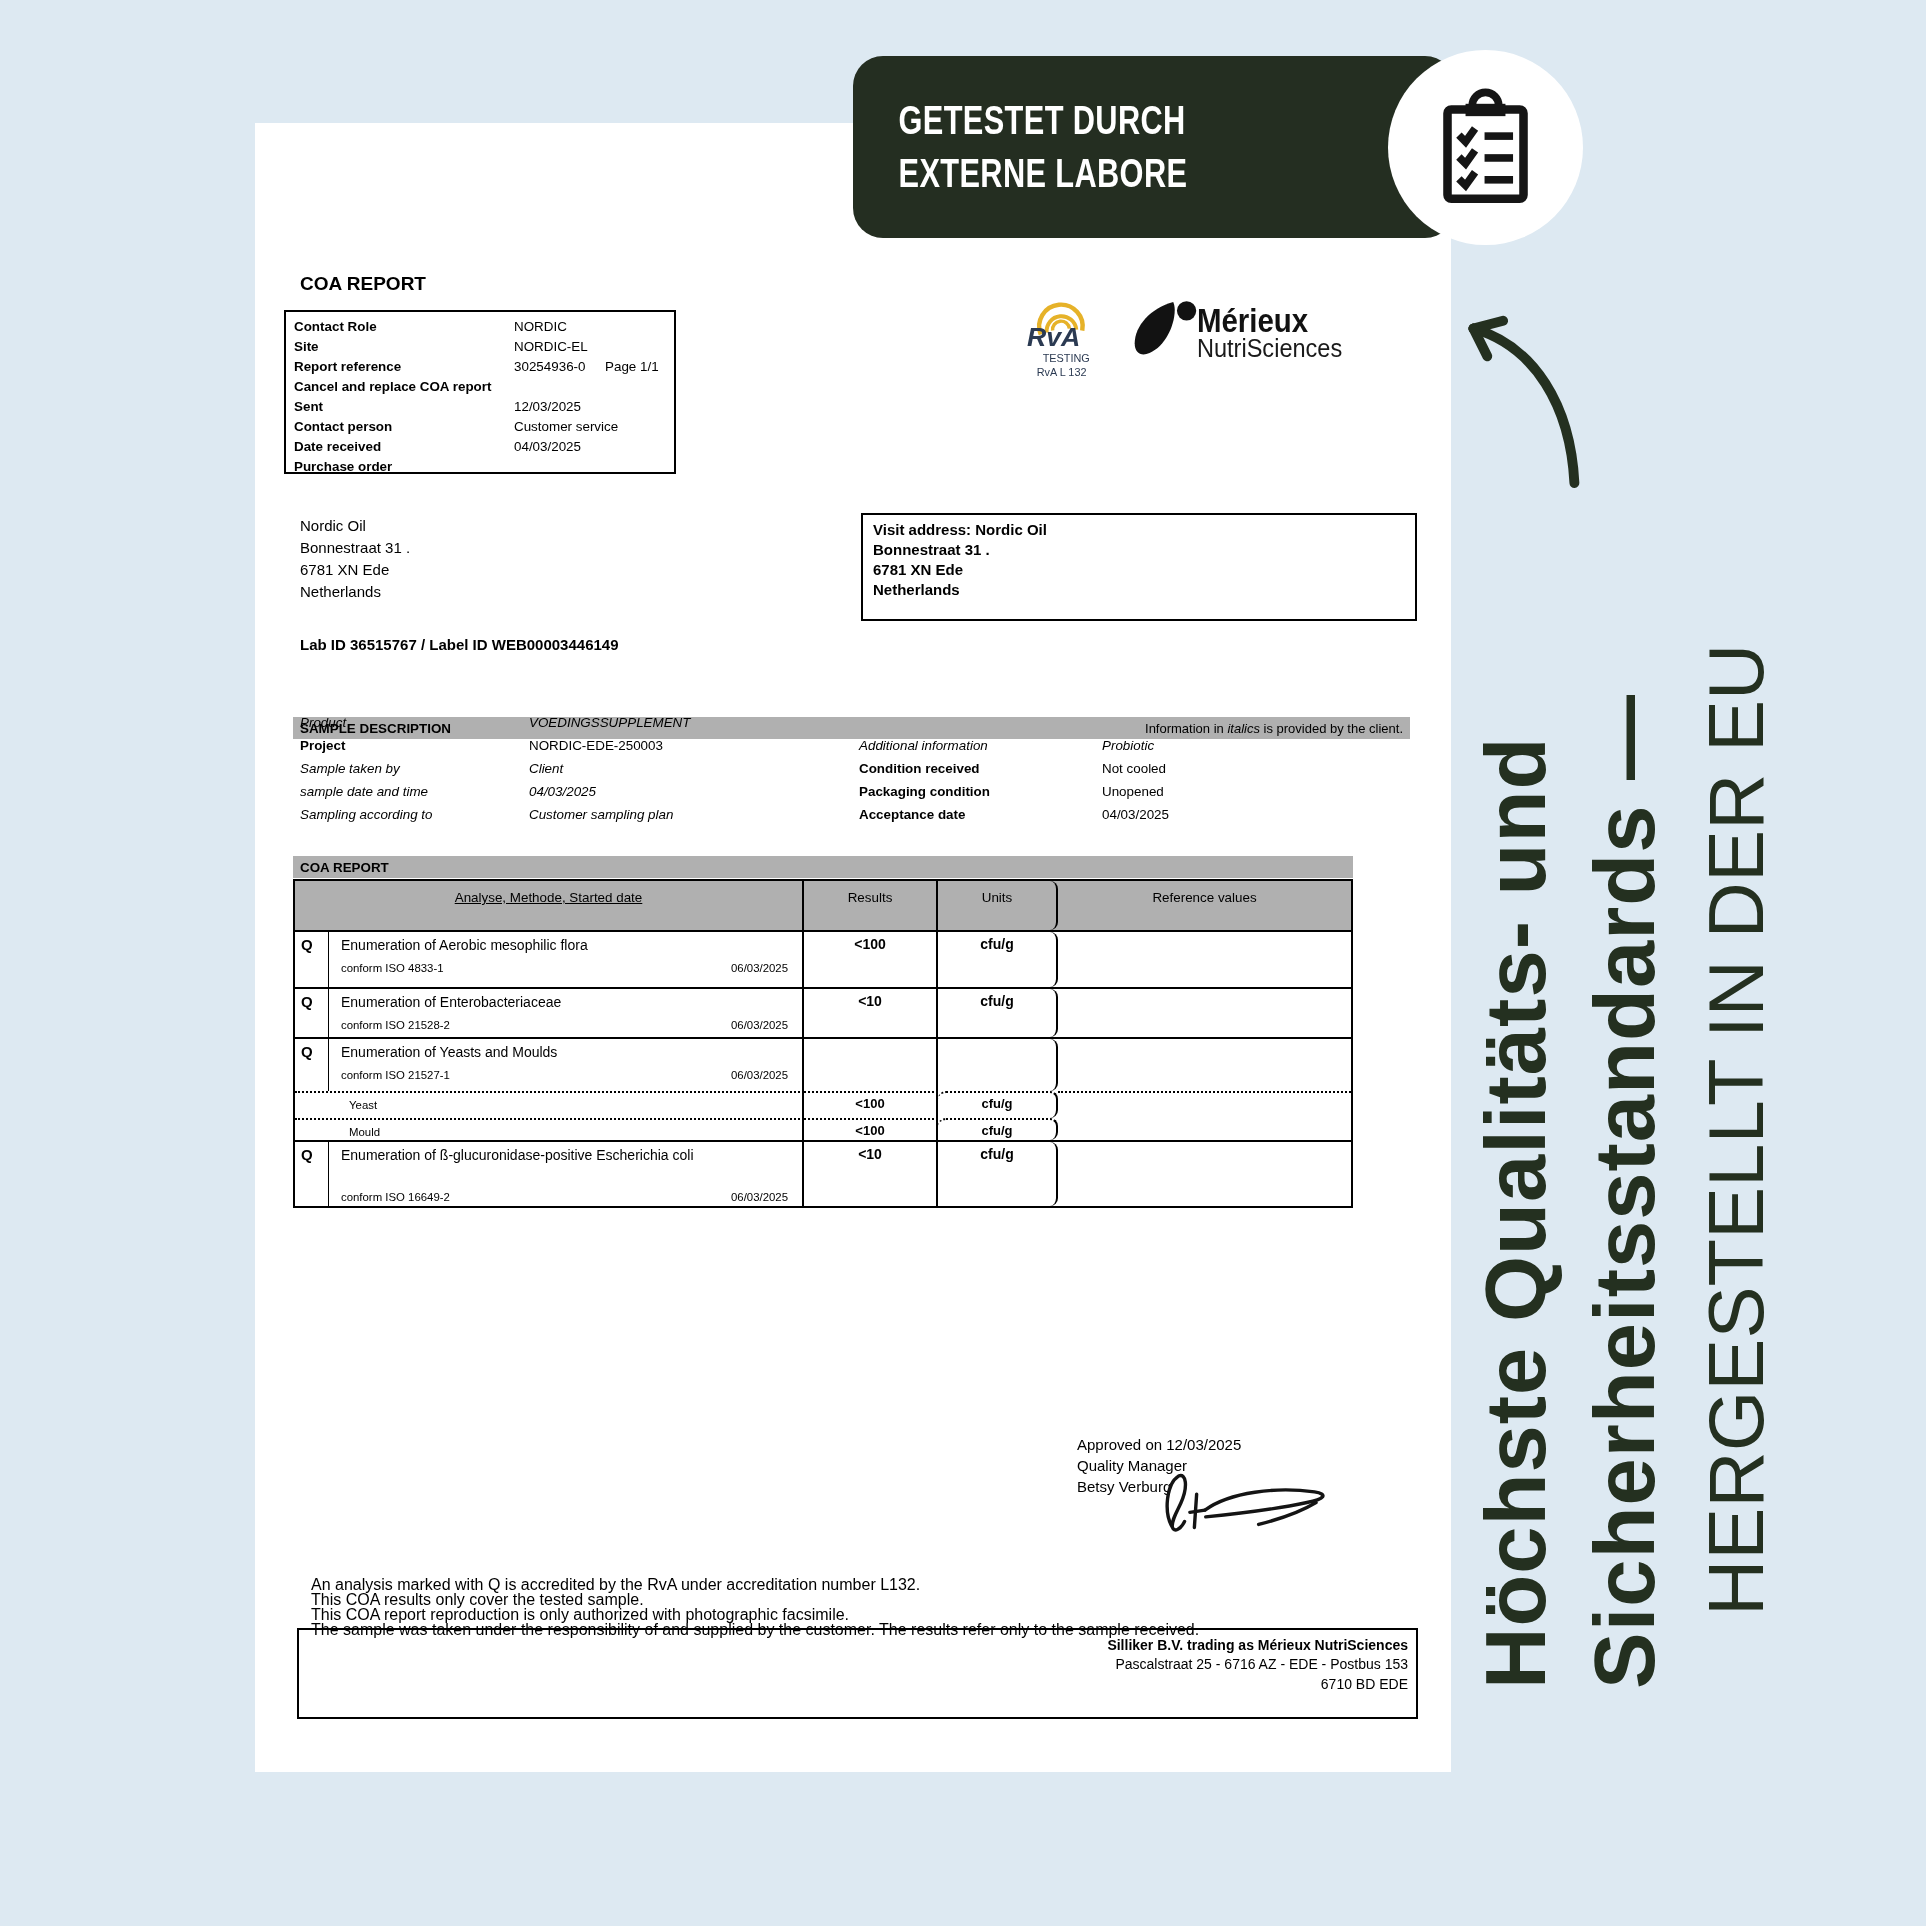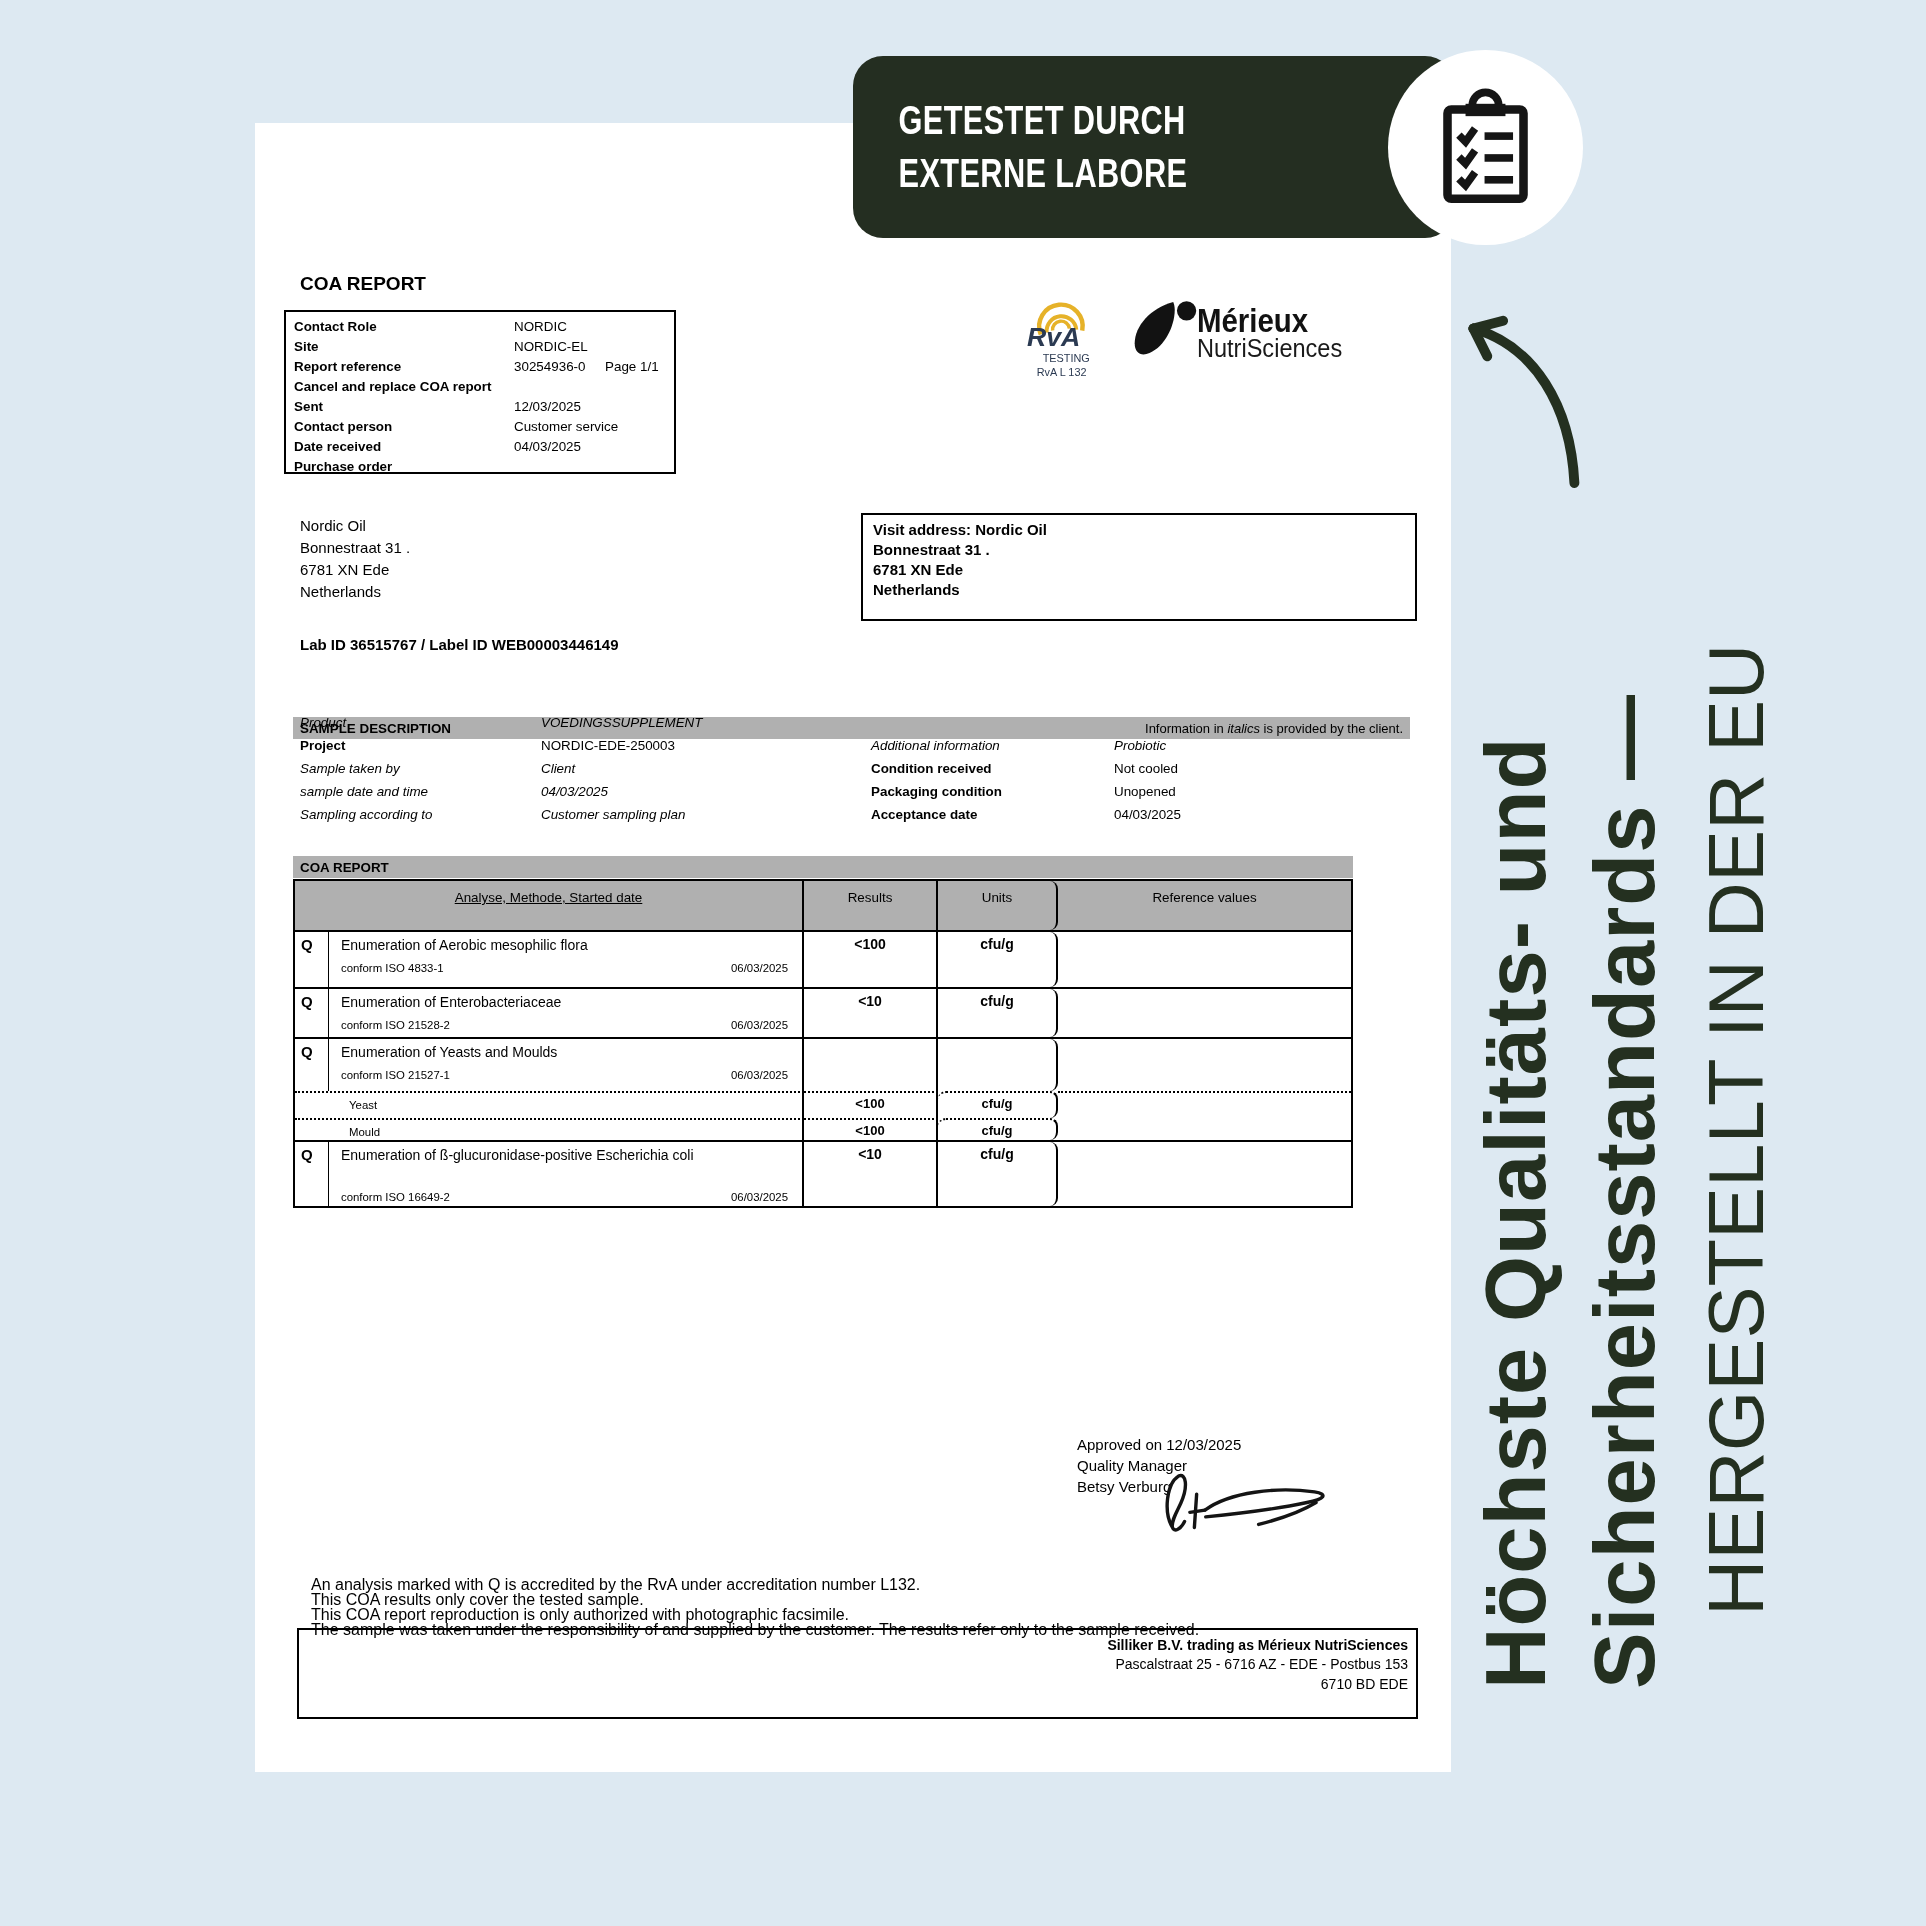--- a/index.html
+++ b/index.html
@@ -45,21 +45,21 @@
              box-sizing:border-box;padding:5px 0 0 10px;font-weight:bold;font-size:15px;line-height:20px;}
   .lab-line{position:absolute;left:45px;top:513px;font-size:15px;font-weight:bold;}
 
   .sd-bar{position:absolute;left:38px;top:594px;width:1117px;height:22px;background:#b0b0b0;
           display:flex;justify-content:space-between;align-items:center;box-sizing:border-box;padding:0 7px;}
   .sd-bar-left{font-weight:bold;font-size:13.4px;}
   .sd-bar-right{font-size:13px;}
   .sd-rows{position:absolute;left:38px;top:592px;width:1117px;font-size:13.4px;}
   .sd-row{display:flex;height:23px;}
   .sd-ll{width:236px;padding-left:7px;box-sizing:border-box;}
-  .sd-lv{width:330px;margin-left:12px;}
+  .sd-lv{width:330px;}
   .sd-rl{width:243px;}
   .sd-rv{flex:1;}
   .it{font-style:italic;}
   .bd{font-weight:bold;}
 
   .coa-bar{position:absolute;left:38px;top:733px;width:1060px;height:22px;background:#b0b0b0;
            display:flex;align-items:center;box-sizing:border-box;padding-left:7px;font-weight:bold;font-size:13.4px;}
 
   .tbl{position:absolute;left:38px;top:756px;width:1060px;border:2px solid #000;box-sizing:border-box;background:#fff;}
   .trow{display:flex;}

